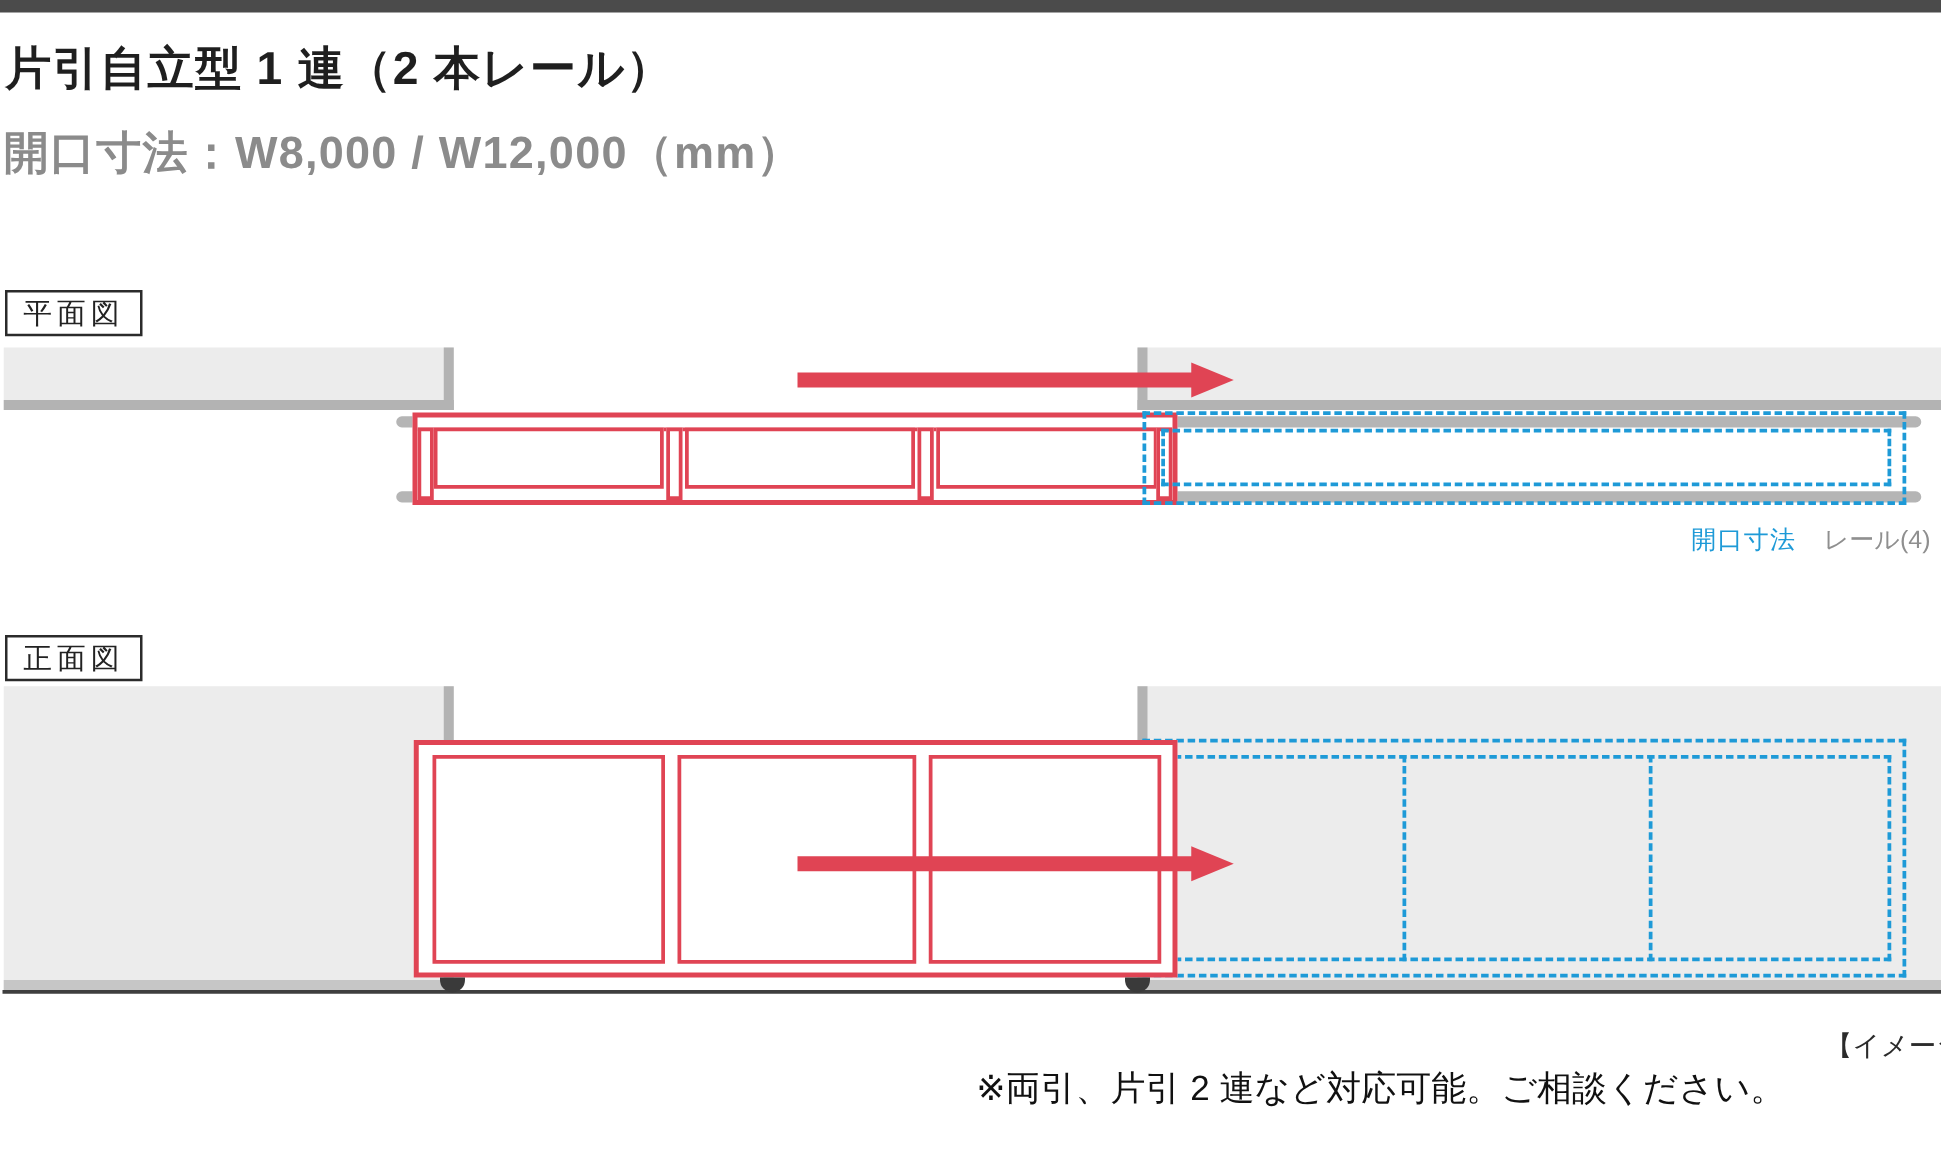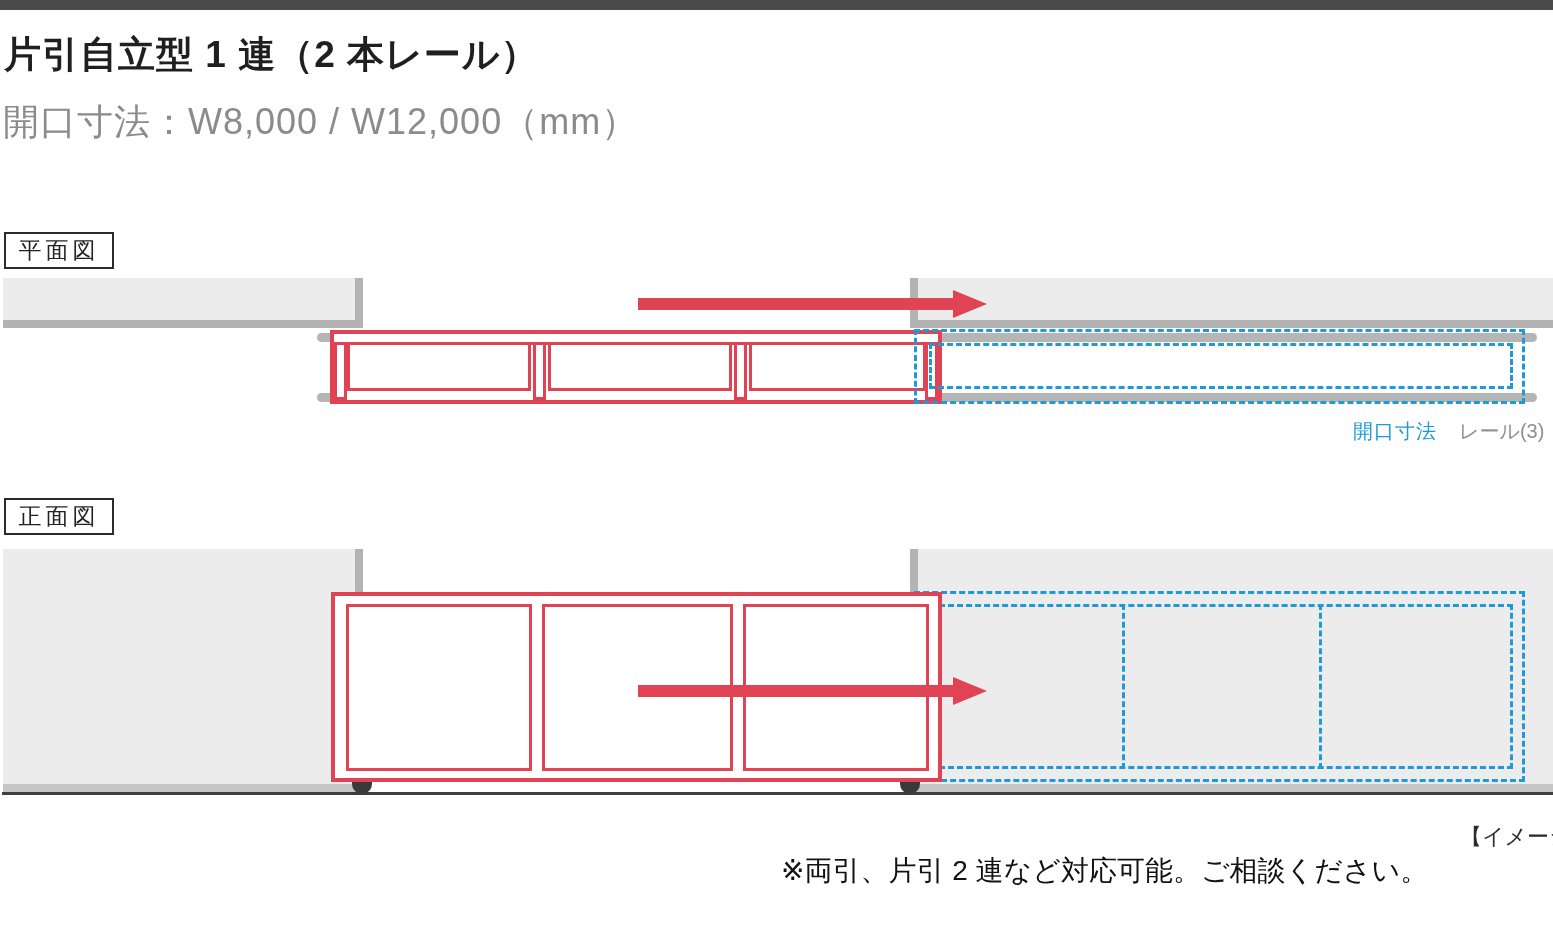--- a/index.html
+++ b/index.html
@@ -11,27 +11,27 @@
   *{margin:0;padding:0;box-sizing:border-box;}
   html,body{background:#fff;}
   body{font-family:"Liberation Sans","DejaVu Sans",sans-serif;}
   .page{position:relative;width:1553px;height:888px;background:#fff;overflow:hidden;}
   .abs{position:absolute;}
 
   .top-bar{left:0;top:0;width:1553px;height:10px;background:var(--bar);}
   .bottom-bar{left:0;top:931px;width:1553px;height:9px;background:var(--bar);}
 
   .page-title{left:4px;top:30px;font-size:37px;font-weight:bold;color:var(--title);letter-spacing:1px;white-space:nowrap;}
-  .page-subtitle{left:3px;top:98px;font-size:36px;color:var(--subtitle);letter-spacing:1px;white-space:nowrap;}
+  .page-subtitle{left:3px;top:98px;font-size:36px;color:var(--subtitle);letter-spacing:1px;white-space:nowrap;font-weight:bold;}
 
   .view-label{width:110px;height:37px;border:2px solid var(--label-border);
     display:flex;align-items:center;justify-content:center;
     font-size:23px;color:#222;letter-spacing:4px;margin-top:28px;}
   .plan-label{left:4px;top:204px;}
-  .front-label{left:4px;top:470px;}
+  .front-label{left:4px;top:480px;}
 
   
   .wall{background:var(--wall);}
   .plan-wall-left{left:3px;top:278px;width:360px;height:50px;
     border-right:8px solid var(--wall-edge);border-bottom:8px solid var(--wall-edge);}
   .plan-wall-right{left:910px;top:278px;width:643px;height:50px;
     border-left:8px solid var(--wall-edge);border-bottom:8px solid var(--wall-edge);}
   .front-wall-left{left:3px;top:549px;width:360px;height:243px;
     border-right:8px solid var(--wall-edge);border-bottom:8px solid var(--front-wall-bottom);}
   .front-wall-right{left:910px;top:549px;width:643px;height:243px;
@@ -111,21 +111,21 @@
 
   <div class="abs dash plan-store-outer"></div>
   <div class="abs dash plan-store-inner"></div>
 
   <div class="abs arrow plan-arrow">
     <div class="shaft"></div>
     <div class="head"></div>
   </div>
 
   <div class="abs storage-label">開口寸法</div>
-  <div class="abs rail-label">レール(3)</div>
+  <div class="abs rail-label">レール(4)</div>
 
   <div class="abs view-label front-label">
     <span>正面図</span>
   </div>
 
   <div class="abs wall front-wall-left"></div>
   <div class="abs wall front-wall-right"></div>
   <div class="abs ground-line"></div>
 
   <div class="abs dash front-store-outer"></div>

